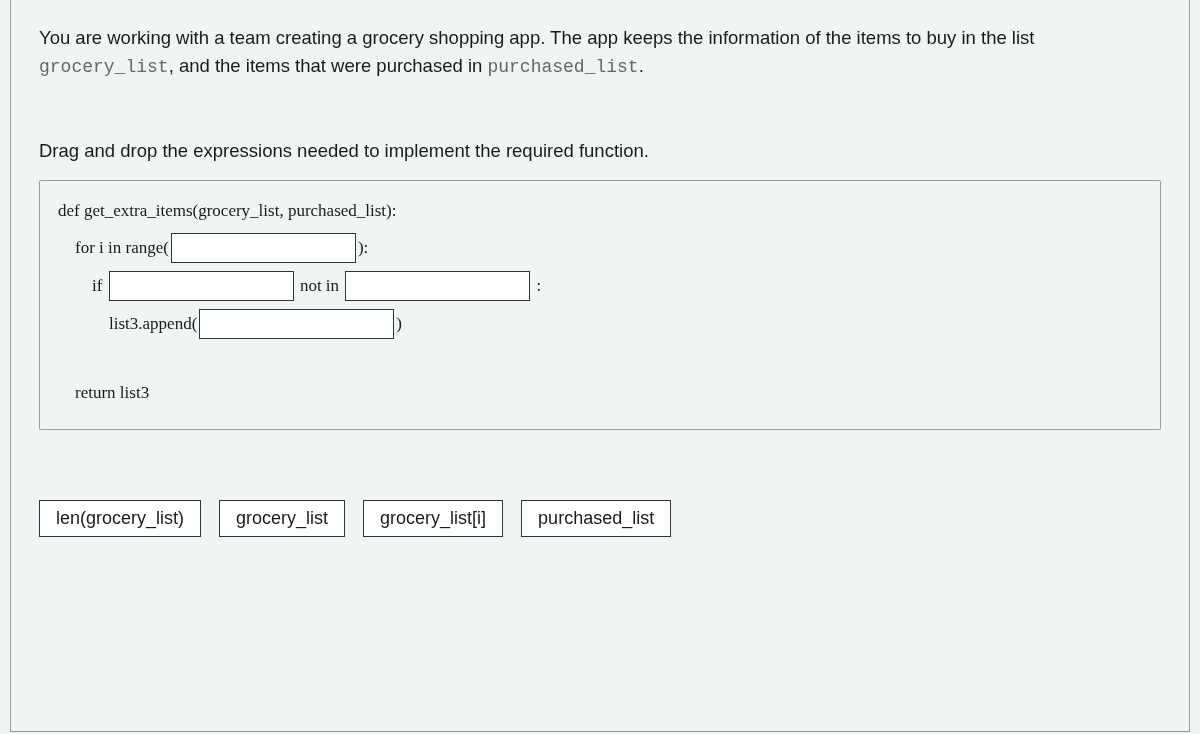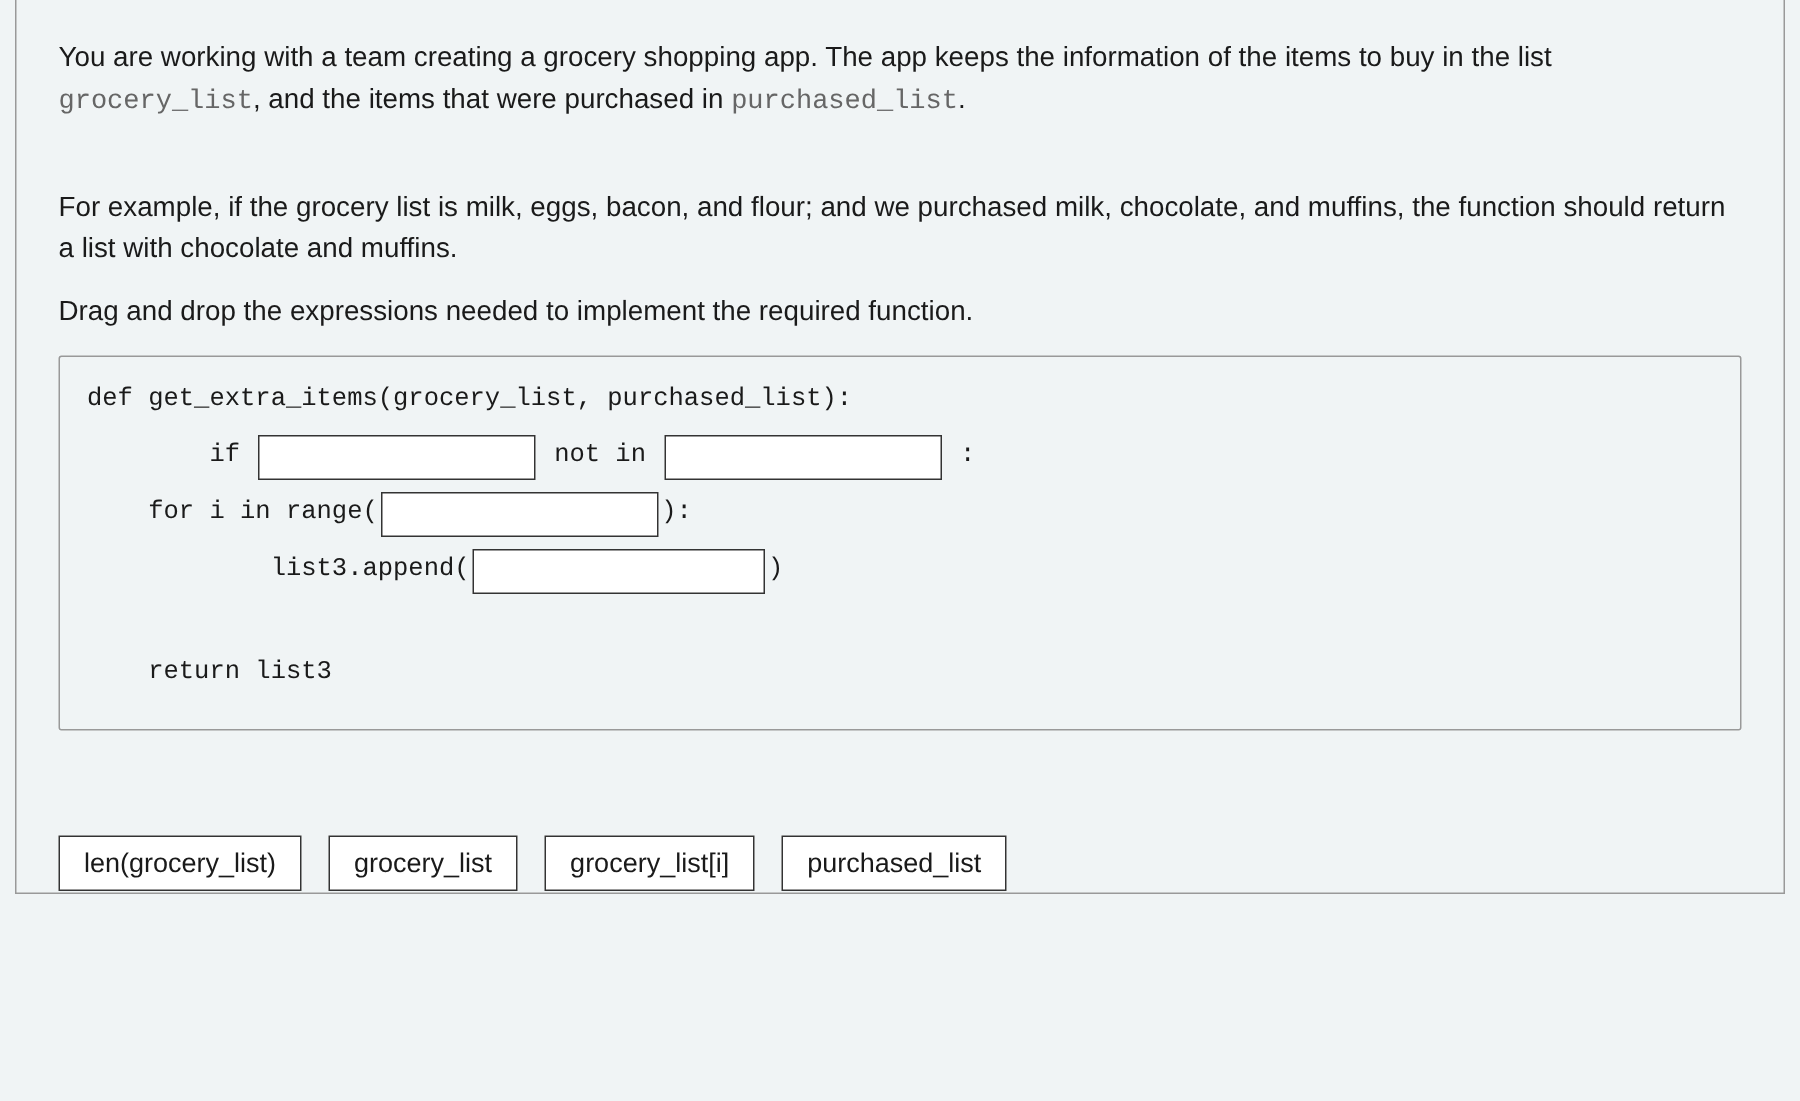--- a/index.html
+++ b/index.html
@@ -14,21 +14,21 @@
       width: 1200px;
       height: 734px;
       overflow: hidden;
     }
     .container {
       background: #f0f4f5;
       border: 1px solid #999;
       border-top: none;
       margin: 0 10px;
       padding: 24px 28px;
-      height: 596px;
+      height: 732px;
     }
     .instructions {
       font-size: 18.5px;
       line-height: 1.5;
       color: #1a1a1a;
       margin-bottom: 16px;
     }
     .instructions p {
       margin-bottom: 14px;
     }
@@ -39,21 +39,21 @@
     }
     .code-area {
       border: 1px solid #999;
       background: #f0f4f5;
       padding: 16px 18px 22px 18px;
       margin-top: 6px;
       margin-bottom: 70px;
       border-radius: 2px;
     }
     .code-line {
-      font-family: Liberation Mono, monospace;
+      font-family: Liberation Serif, serif;
       font-size: 17px;
       color: #1a1a1a;
       white-space: pre;
       line-height: 1.45;
       display: flex;
       align-items: center;
       flex-wrap: nowrap;
       min-height: 28px;
       margin-bottom: 8px;
     }
@@ -101,38 +101,37 @@
 <body>
 
 <div class="container">
 
   <div class="instructions">
     <p>
       <span>You are working with a team creating a grocery shopping app. The app keeps the information of the items to buy in the list </span><span class="code-inline">grocery_list</span><span>, and the items that were purchased in </span><span class="code-inline">purchased_list</span><span>.</span>
     </p>
     <p>
       <br>
-      <span>For example, if the grocery list is milk, eggs, bacon, and flour; and we purchased milk, chocolate, and muffins, the function should return a list with chocolate and muffins.</span>
     </p>
     <p>Drag and drop the expressions needed to implement the required function.</p>
   </div>
 
   <div class="code-area">
     <div class="code-line"><span class="txt">def get_extra_items(grocery_list, purchased_list):</span></div>
     <div class="code-line">
+      <span class="txt">    for i in range(</span>
+      <span class="blank w180"></span>
+      <span class="txt">):</span>
+    </div>
+    <div class="code-line">
       <span class="txt">        if </span>
       <span class="blank w180"></span>
       <span class="txt"> not in </span>
       <span class="blank w180"></span>
       <span class="txt"> :</span>
-    </div>
-    <div class="code-line">
-      <span class="txt">    for i in range(</span>
-      <span class="blank w180"></span>
-      <span class="txt">):</span>
     </div>
     <div class="code-line">
       <span class="txt">            list3.append(</span>
       <span class="blank w190"></span>
       <span class="txt">)</span>
     </div>
     <div class="code-line"><span class="txt">    return list3</span></div>
   </div>
 
   <div class="tiles">

